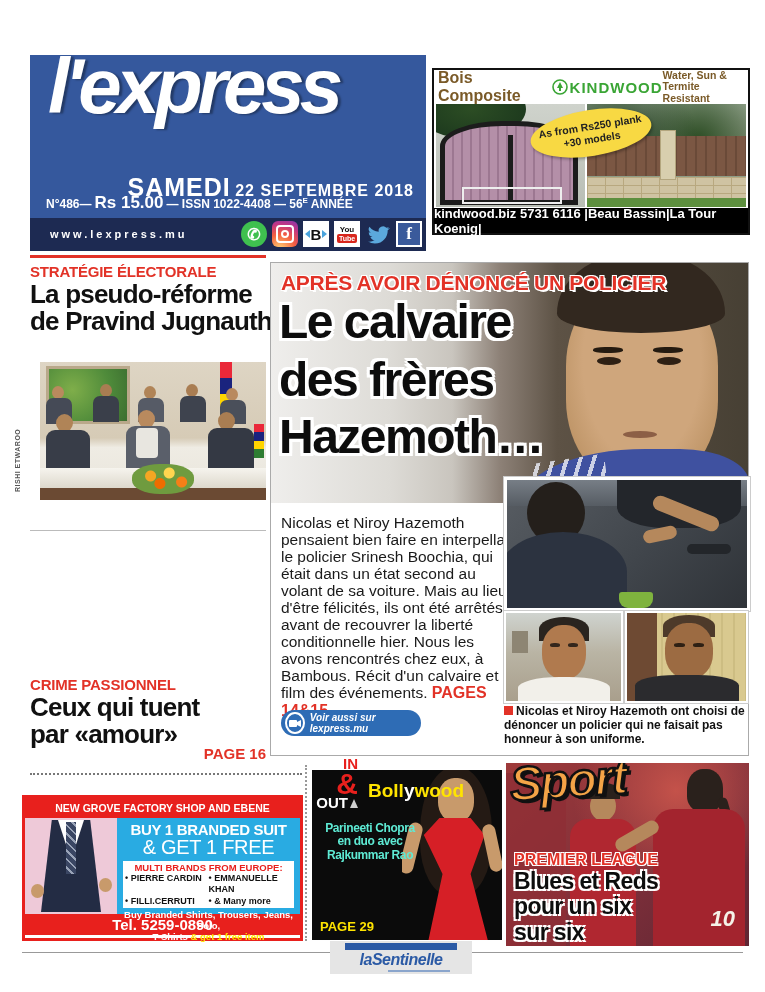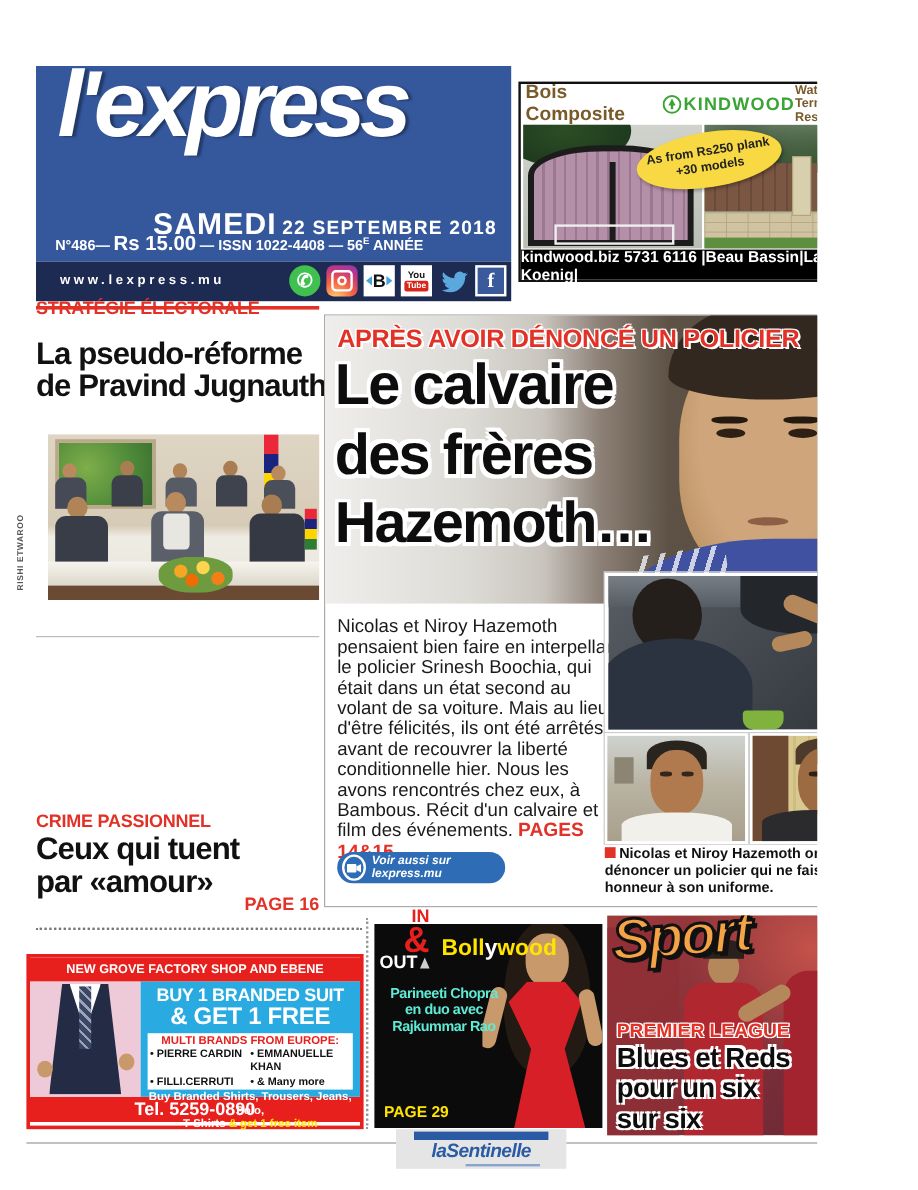--- a/index.html
+++ b/index.html
@@ -1,16 +1,16 @@
 <!DOCTYPE html>
 <html><head>
 <meta charset="utf-8">
 <style>
   html,body{margin:0;padding:0;background:#fff;}
-  .page{position:relative;width:681px;height:992px;background:#fff;overflow:hidden;
+  .page{position:relative;width:765px;height:992px;background:#fff;overflow:hidden;
         font-family:"Liberation Sans",sans-serif;}
   .abs{position:absolute;}
   .preline{white-space:pre-line;}
   .right{text-align:right;}
 
   
   .masthead{left:30px;top:55px;width:396px;height:163px;background:#35589d;}
   .mh-title{position:absolute;left:18px;top:-14px;color:#fff;font-size:78px;font-weight:900;
             font-style:italic;letter-spacing:-5px;text-shadow:3px 1px 2px rgba(0,0,0,.35);}
   .mh-date{position:absolute;right:12px;top:118px;color:#fff;}
@@ -116,21 +116,21 @@
   .m-caption{position:absolute;left:233px;top:442px;width:242px;font-size:12px;font-weight:bold;line-height:1.15;color:#111;}
   .redsq{display:inline-block;width:9px;height:9px;background:#e23227;margin-right:3px;}
 
   
   .suit{left:22px;top:795px;width:281px;height:146px;border:3px solid #e8201d;background:#fff;box-sizing:border-box;}
   .suit-head{height:20px;background:#e8201d;color:#fff;font-weight:800;font-size:10.5px;text-align:center;line-height:20px;}
   .suit-body{display:flex;height:96px;}
   .suit-left{width:92px;background:#eec9d8;position:relative;overflow:hidden;}
   .suit-right{flex:1;background:#29abe2;text-align:center;color:#fff;}
   .s-l1{font-size:15px;font-weight:900;margin-top:3px;letter-spacing:-.3px;}
-  .s-l2{font-size:20px;font-weight:700;letter-spacing:-.3px;margin-top:-2px;}
+  .s-l2{font-size:20px;font-weight:400;letter-spacing:-.3px;margin-top:-2px;}
   .s-brands{background:#fff;margin:2px 6px;padding:1px 2px;}
   .s-bt{color:#e8201d;font-weight:900;font-size:9.5px;}
   .s-grid{display:grid;grid-template-columns:1fr 1fr;color:#111;font-weight:900;font-size:9px;text-align:left;line-height:1.25;}
   .s-offer{font-size:9.5px;font-weight:800;line-height:1.15;}
   .s-yellow{color:#ffe400;}
   .suit-tel{height:21px;background:#e8201d;color:#fff;font-weight:900;font-size:15px;text-align:center;line-height:21px;}
 
   
   .bolly{left:312px;top:770px;width:190px;height:170px;background:#0b0b0b;}
   .io-logo{position:absolute;left:4px;top:-12px;line-height:.85;text-align:right;width:42px;}
@@ -233,21 +233,21 @@
           <span class="pillar"></span>
           <span class="grass"></span>
       </div>
     </div>
     <div class="kw-badge preline">As from Rs250 plank
 +30 models</div>
     <div class="kw-foot">kindwood.biz  5731 6116 |Beau Bassin|La Tour Koenig|</div>
   </div>
 
   <div class="abs redline"></div>
-  <div class="abs kicker" style="left:30px;top:249px;">STRATÉGIE ÉLECTORALE</div>
+  <div class="abs kicker" style="left:30px;top:263px;">STRATÉGIE ÉLECTORALE</div>
   <div class="abs lc-head preline" style="left:30px;top:281px;">La pseudo-réforme
 de Pravind Jugnauth</div>
 
   <div class="ph ph-meeting">
     <span style="position:absolute;left:6px;top:4px;width:78px;height:52px;border:3px solid #b9a88a;background:radial-gradient(circle at 30% 40%,#7fae4a,#4e8a3a 60%,#3c6e30);"></span>
     <span style="position:absolute;right:34px;top:0;width:12px;height:64px;background:linear-gradient(180deg,#ea2839 0 25%,#1a237e 25% 50%,#ffd500 50% 75%,#2e7d32 75%);"></span>
     <span style="position:absolute;right:2px;top:62px;width:10px;height:34px;background:linear-gradient(180deg,#ea2839 0 25%,#1a237e 25% 50%,#ffd500 50% 75%,#2e7d32 75%);"></span>
     <span style="position:absolute;left:12px;top:24px;width:12px;height:13px;background:#b98a5e;border-radius:50%;"></span>
     <span style="position:absolute;left:6px;top:36px;width:26px;height:26px;background:#454a56;border-radius:7px 7px 0 0;"></span>
     <span style="position:absolute;left:60px;top:22px;width:12px;height:13px;background:#a97d52;border-radius:50%;"></span>

